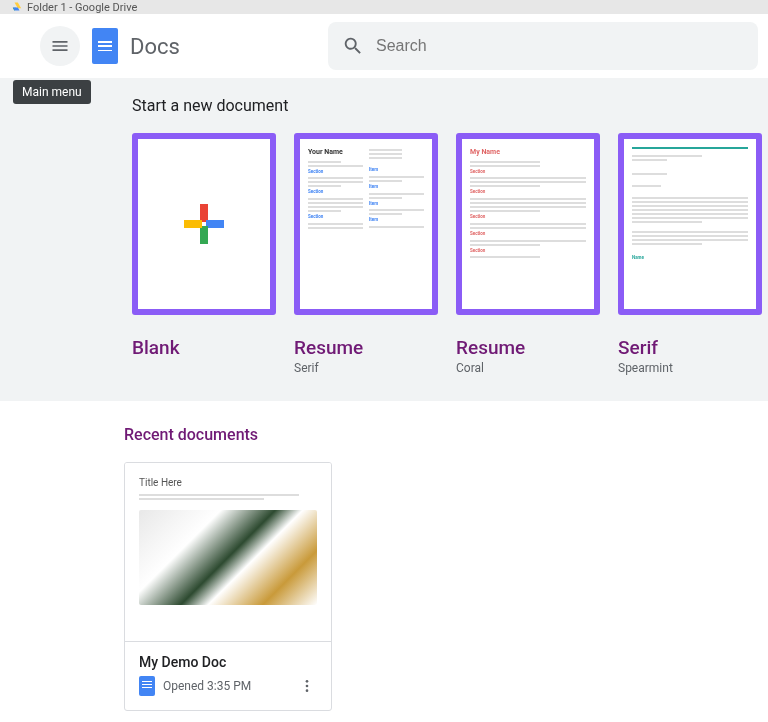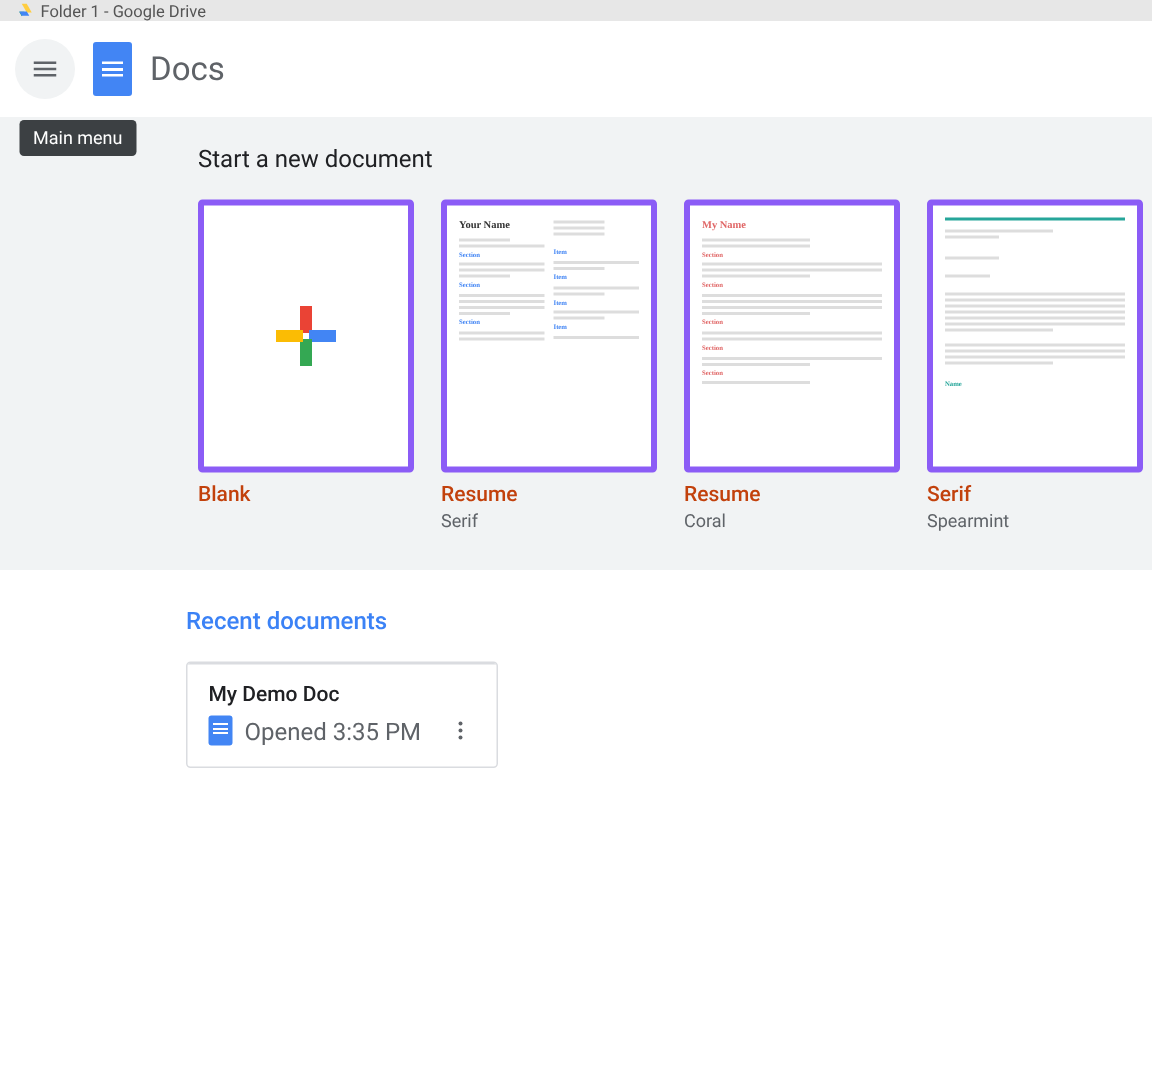--- a/index.html
+++ b/index.html
@@ -1,49 +1,49 @@
 <!DOCTYPE html>
 <html><head>
 <meta charset="utf-8">
 <style>
   * { box-sizing: border-box; margin: 0; padding: 0; }
   body { font-family: 'Google Sans', Roboto, Arial, sans-serif; background: #fff; width: 768px; height: 722px; overflow: hidden; color: #3c4043; }
   .browser-tab-bar { height: 14px; background: #e7e7e7; display: flex; align-items: flex-start; justify-content: flex-start; font-size: 11px; color: #555; }
   .browser-tab { display: flex; align-items: center; gap: 5px; padding: 0 12px; height: 14px; }
   .drive-favicon { width: 10px; height: 10px; }
-  .top-header { display: flex; align-items: center; height: 64px; padding: 0 10px; gap: 12px; background: #fff; }
+  .top-header { display: flex; align-items: center; height: 64px; padding: 0 10px; gap: 12px; background: #fff; margin-left: 30px; }
   .hamburger-btn { width: 40px; height: 40px; border-radius: 50%; background: #f1f3f4; display: flex; align-items: center; justify-content: center; cursor: pointer; }
   .docs-logo { width: 26px; height: 36px; border-radius: 2px; background: #4285f4; position: relative; display: flex; align-items: center; justify-content: center; }
   .docs-logo::after { content: ""; width: 14px; height: 10px; background: repeating-linear-gradient(#fff 0, #fff 2px, #4285f4 2px, #4285f4 4.3px); display: block; }
   .app-name { font-size: 22px; color: #5f6368; font-weight: 400; }
   .search-wrap { margin-left: auto; flex: 0 0 430px; height: 48px; background: #f1f3f4; border-radius: 8px; display: flex; align-items: center; padding: 0 14px; gap: 12px; }
   .search-wrap input { border: none; background: transparent; font-size: 16px; outline: none; color: #5f6368; flex: 1; }
   .tooltip { position: absolute; top: 80px; left: 13px; background: #3c4043; color: #fff; font-size: 12px; padding: 5px 9px; border-radius: 3px; }
   .templates-section { background: #f1f3f4; padding: 18px 0 26px 0; }
   .templates-inner { width: 630px; margin: 0 0 0 132px; }
   .section-title { font-size: 16px; color: #202124; margin-bottom: 18px; font-weight: 400; }
   .template-row { display: flex; gap: 18px; }
   .template-card { width: 144px; }
-  .template-thumb { width: 144px; height: 182px; background: #fff; border: 4px solid #8b5cf6; border-radius: 3px; position: relative; overflow: hidden; cursor: pointer; font-family: Liberation Serif, serif; }
+  .template-thumb { width: 144px; height: 182px; background: #fff; border: 6px solid #8b5cf6; border-radius: 3px; position: relative; overflow: hidden; cursor: pointer; }
   .plus-icon { position: absolute; top: 50%; left: 50%; transform: translate(-50%,-50%); width: 48px; height: 48px; }
-  .template-name { font-size: 14px; color: #c2410c; margin-top: 7px; font-weight: 500; }
+  .template-name { font-size: 19px; color: #701a75; margin-top: 21px; font-weight: 500; }
   .template-sub { font-size: 12px; color: #5f6368; margin-top: 2px; }
   .recent-section { padding: 24px 0 0 0; }
   .recent-inner { width: 630px; margin: 0 0 0 124px; }
-  .recent-title { font-size: 16px; font-weight: 500; color: #3b82f6; margin-bottom: 18px; }
+  .recent-title { font-size: 16px; font-weight: 500; color: #701a75; margin-bottom: 18px; }
   .doc-card { width: 208px; border: 1px solid #dadce0; border-radius: 3px; overflow: hidden; cursor: pointer; }
   .doc-thumb { height: 178px; background: #fff; padding: 14px; font-size: 6px; color: #888; }
   .doc-thumb-title { font-size: 10px; color: #555; margin-bottom: 6px; }
   .thumb-img { margin-top: 10px; height: 95px; background: linear-gradient(135deg,#e8e8e8 0%,#fff 30%,#2d4a30 50%,#fff 60%,#c99a3a 80%,#fff 100%); border-radius: 2px; }
   .doc-meta { padding: 12px 14px 14px 14px; border-top: 1px solid #dadce0; }
   .doc-title { font-size: 14px; color: #202124; font-weight: 500; margin-bottom: 6px; }
   .doc-meta-row { display: flex; align-items: center; gap: 8px; }
   .docs-small-icon { width: 16px; height: 20px; background: #4285f4; border-radius: 2px; position: relative; }
   .docs-small-icon::after { content:""; position:absolute; top:5px; left:3px; width:10px; height:8px; background: repeating-linear-gradient(#fff 0,#fff 1.5px,#4285f4 1.5px,#4285f4 3px); }
-  .doc-opened { font-size: 16px; color: #5f6368; }
+  .doc-opened { font-size: 12px; color: #5f6368; }
   .more-btn { margin-left: auto; width: 20px; height: 20px; display:flex; align-items:center; justify-content:center; color:#5f6368; cursor:pointer; }
   
   .fake-doc { padding: 8px; font-size: 4.5px; line-height: 1.5; color: #aaa; }
   .fake-doc .hd { font-size: 7px; font-weight: bold; margin-bottom: 3px; }
   .fake-doc.serif .hd { color: #333; }
   .fake-doc.coral .hd { color: #e06666; }
   .fake-doc.spear .bar { height: 2px; background: #26a69a; margin-bottom: 6px; }
   .fake-doc .blk { height: 2px; background: #ddd; margin: 2px 0; }
   .fake-doc .shrt { width: 60%; }
   .fake-doc .col2 { display:flex; gap:6px; }
@@ -67,20 +67,26 @@
 </div>
 
 <div class="top-header">
   <div class="hamburger-btn">
     <svg width="20" height="20" viewBox="0 0 24 24" fill="#5f6368">
         <path d="M3 6h18v2H3zM3 11h18v2H3zM3 16h18v2H3z"></path>
       </svg>
   </div>
   <div class="docs-logo"></div>
   <div class="app-name">Docs</div>
+  <div class="search-wrap">
+    <svg width="22" height="22" viewBox="0 0 24 24" fill="#5f6368">
+        <path d="M15.5 14h-.79l-.28-.27a6.5 6.5 0 1 0-.7.7l.27.28v.79l5 5 1.5-1.5-5-5zm-6 0a4.5 4.5 0 1 1 0-9 4.5 4.5 0 0 1 0 9z"></path>
+      </svg>
+    <input type="text" placeholder="Search" style="">
+  </div>
 </div>
 
 <div class="tooltip">Main menu</div>
 
 <div class="templates-section">
   <div class="templates-inner">
     <div class="section-title">Start a new document</div>
     <div class="template-row">
 
       <div class="template-card">
@@ -202,20 +208,26 @@
 
     </div>
   </div>
 </div>
 
 <div class="recent-section">
   <div class="recent-inner">
     <div class="recent-title">Recent documents</div>
 
     <div class="doc-card">
+      <div class="doc-thumb">
+        <div class="doc-thumb-title">Title Here</div>
+        <div class="blk" style="height:2px;background:#ddd;width:90%;margin:2px 0"></div>
+        <div class="blk" style="height:2px;background:#ddd;width:70%;margin:2px 0"></div>
+        <div class="thumb-img"></div>
+      </div>
       <div class="doc-meta">
         <div class="doc-title">My Demo Doc</div>
         <div class="doc-meta-row">
           <div class="docs-small-icon"></div>
           <div class="doc-opened">Opened 3:35 PM</div>
           <div class="more-btn">
             <svg width="16" height="16" viewBox="0 0 24 24" fill="#5f6368">
                 <circle cx="12" cy="5" r="2"></circle>
                 <circle cx="12" cy="12" r="2"></circle>
                 <circle cx="12" cy="19" r="2"></circle>

